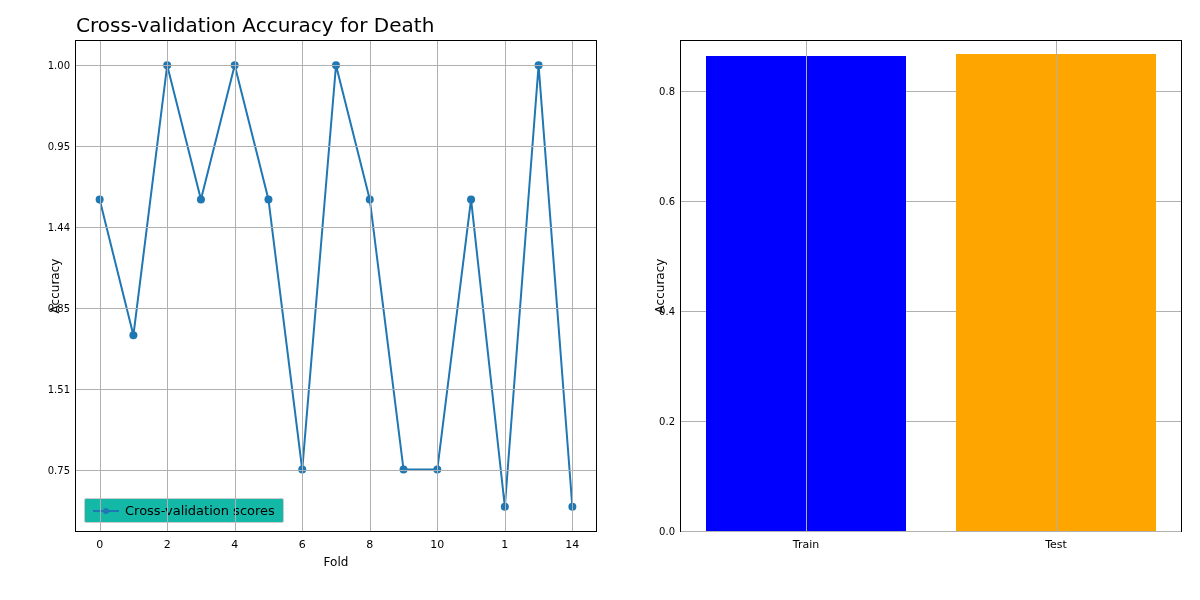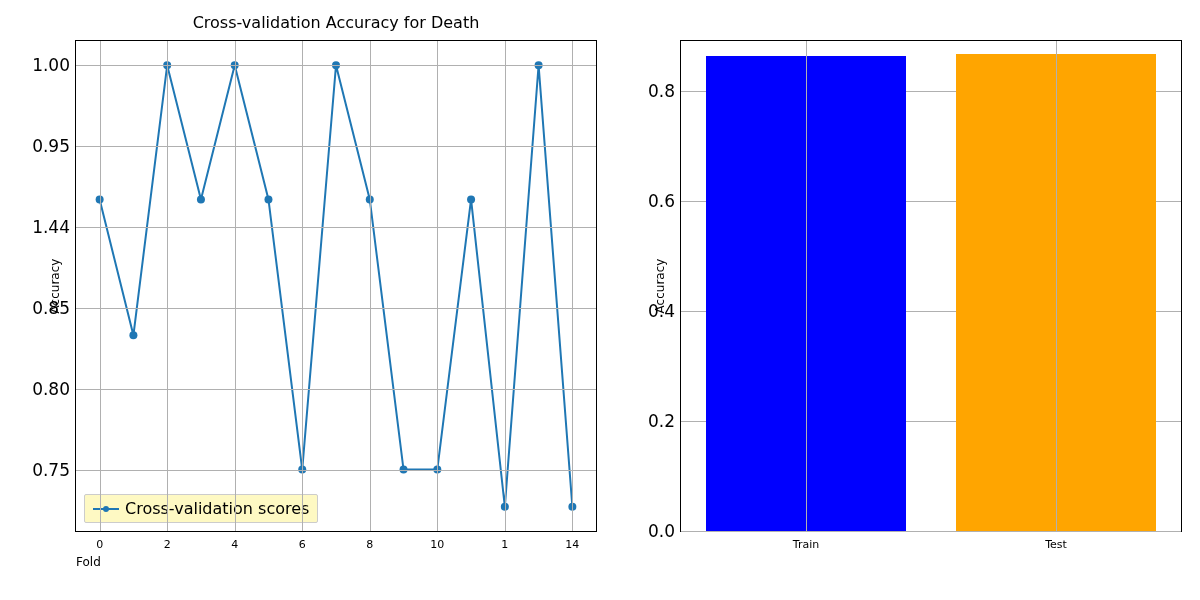--- a/index.html
+++ b/index.html
@@ -19,30 +19,29 @@
   .axes {
     position: absolute;
     border: 1px solid #000;
     background: #fff;
   }
   .title {
     position: absolute;
     top: -28px;
     left: 0;
     right: 0;
-    text-align: center;
-    font-size: 16px;
+    font-size: 20px;
     color: #000;
   }
   .xlabel {
     position: absolute;
     bottom: -38px;
     left: 0;
     right: 0;
-    text-align: left;
+    text-align: center;
     font-size: 12px;
   }
   .ylabel {
     position: absolute;
     left: -48px;
     top: 50%;
     transform: translateY(-50%) rotate(-90deg);
     transform-origin: center;
     font-size: 12px;
     white-space: nowrap;
@@ -54,36 +53,36 @@
   .grid-line-h { height: 1px; left: 0; right: 0; }
   .grid-line-v { width: 1px; top: 0; bottom: 0; }
   .tick-label-x {
     position: absolute;
     font-size: 11px;
     transform: translateX(-50%);
     bottom: -20px;
   }
   .tick-label-y {
     position: absolute;
-    font-size: 17px;
+    font-size: 10px;
     transform: translateY(50%);
     right: 100%;
     margin-right: 6px;
     bottom: 0;
   }
   svg.plot-svg {
     position: absolute;
     left: 0; top: 0;
     overflow: visible;
   }
   .legend {
     position: absolute;
     border: 1px solid #ccc;
-    background: #fef9c3;
-    font-size: 16px;
+    background: #14b8a6;
+    font-size: 13px;
     padding: 4px 8px;
     border-radius: 2px;
   }
   .legend-row {
     display: flex;
     align-items: center;
     gap: 6px;
   }
   .legend-sample {
     width: 26px;
@@ -158,21 +157,21 @@
       <div class="tick-label-x" style="left: 293.766px;">8</div>
       <div class="grid-line-v" style="left: 361.299px;"></div>
       <div class="tick-label-x" style="left: 361.299px;">10</div>
       <div class="grid-line-v" style="left: 428.831px;"></div>
       <div class="tick-label-x" style="left: 428.831px;">1</div>
       <div class="grid-line-v" style="left: 496.364px;"></div>
       <div class="tick-label-x" style="left: 496.364px;">14</div>
       <div class="grid-line-h" style="top: 428.548px;"></div>
       <div class="tick-label-y" style="bottom: 61.4521px; margin-top: 20px;">0.75</div>
       <div class="grid-line-h" style="top: 347.69px;"></div>
-      <div class="tick-label-y" style="bottom: 142.31px;">0.80</div>
+      <div class="tick-label-y" style="bottom: 142.31px;">1.51</div>
       <div class="grid-line-h" style="top: 266.832px;"></div>
       <div class="tick-label-y" style="bottom: 223.168px; text-align: center;">0.85</div>
       <div class="grid-line-h" style="top: 185.974px;"></div>
       <div class="tick-label-y" style="bottom: 304.026px;">1.44</div>
       <div class="grid-line-h" style="top: 105.116px;"></div>
       <div class="tick-label-y" style="bottom: 384.884px;">0.95</div>
       <div class="grid-line-h" style="top: 24.2574px;"></div>
       <div class="tick-label-y" style="bottom: 465.743px;">1.00</div>
     </div>
 

